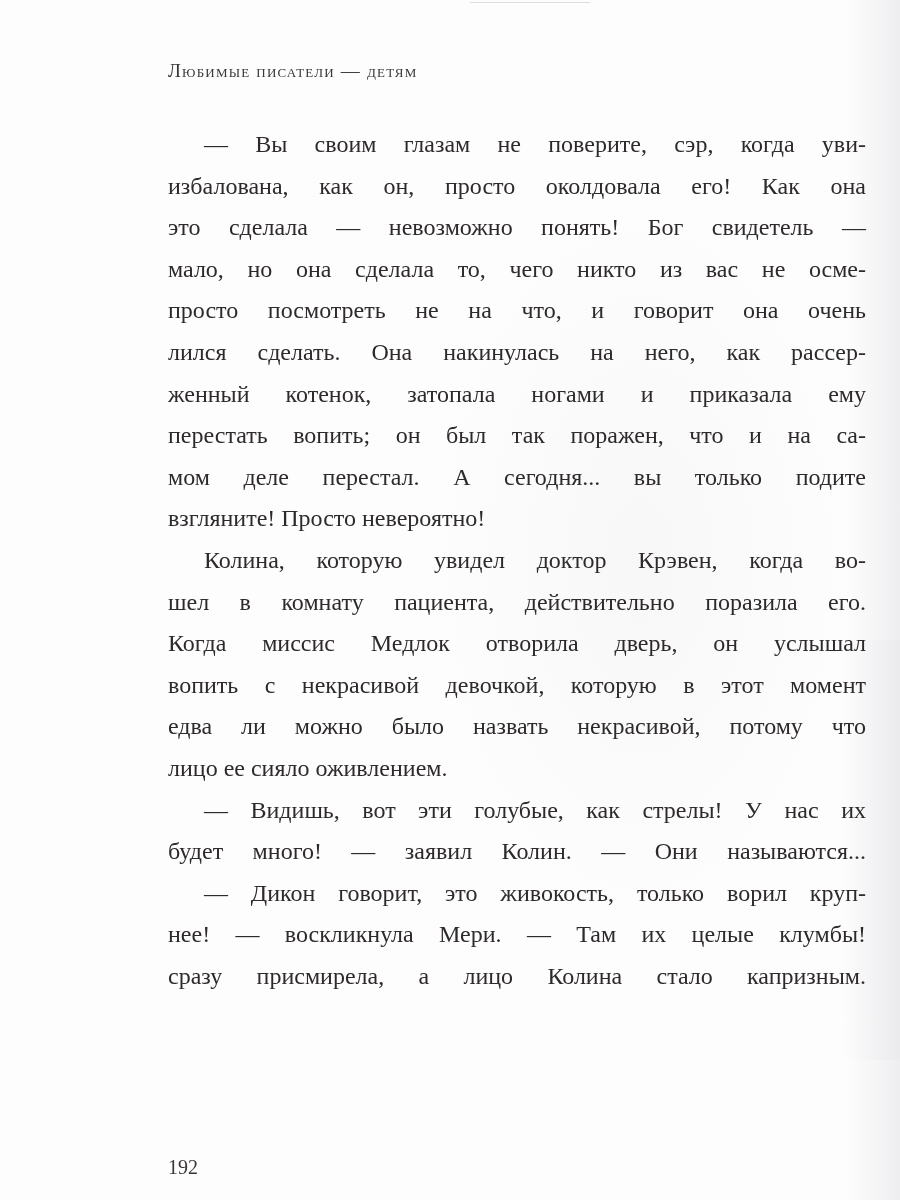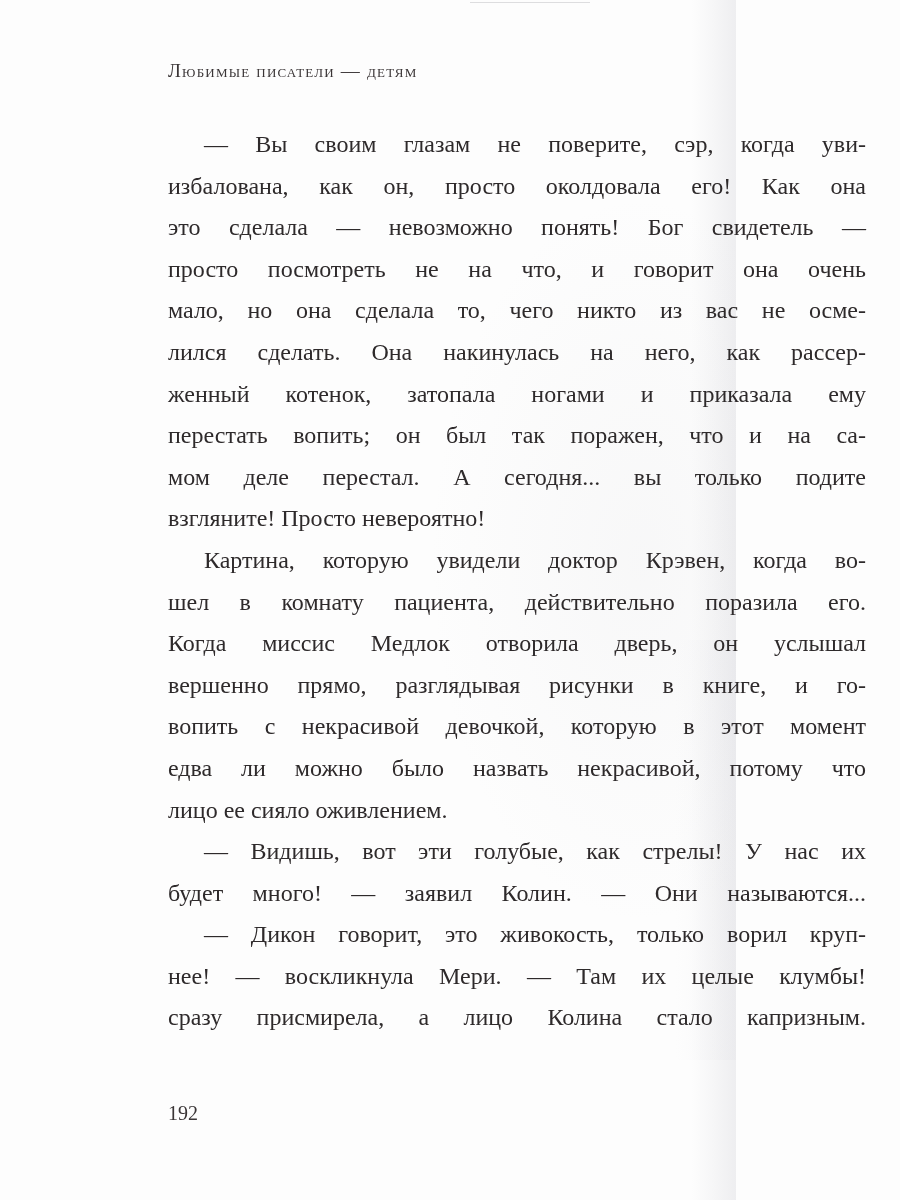--- a/index.html
+++ b/index.html
@@ -11,21 +11,21 @@
       height: 1200px;
       position: relative;
       overflow: hidden;
       background: #fdfdfd;
       font-family: "Liberation Serif", "DejaVu Serif", serif;
       color: #2e2a2b;
     }
     .page {
       position: absolute;
       left: 0; top: 0;
-      width: 736px; height: 1200px;
+      width: 900px; height: 1200px;
       background:
         radial-gradient(ellipse 300px 520px at 640px 560px, rgba(200,200,205,0.10), rgba(255,255,255,0) 70%),
         linear-gradient(to right, #fdfdfd 0%, #fdfdfd 94%, #f6f6f7 97%, #eeeef0 100%);
     }
     .bleed-line {
       position: absolute;
       top: 2px;
       left: 470px;
       width: 120px;
       height: 1px;
@@ -59,21 +59,21 @@
     }
     .line.indent {
       padding-left: 36px;
     }
     .line.last {
       text-align-last: left;
     }
     .folio {
       position: absolute;
       left: 168px;
-      top: 1102px;
+      top: 1156px;
       font-size: 20px;
       color: #3a3536;
     }
     .ghost {
       position: absolute;
       right: 0;
       top: 640px;
       width: 60px;
       height: 420px;
       background: linear-gradient(to right, rgba(255,255,255,0), rgba(225,225,230,0.25));
@@ -85,31 +85,30 @@
 <div class="page">
   <div class="bleed-line"></div>
   <div class="ghost"></div>
 
   <div class="running-head">Любимые писатели — детям</div>
 
   <div class="text-block" id="text-block">
     <span class="line indent">— Вы своим глазам не поверите, сэр, когда уви-</span>
     <span class="line">избалована, как он, просто околдовала его! Как она</span>
     <span class="line">это сделала — невозможно понять! Бог свидетель —</span>
+    <span class="line">мало, но она сделала то, чего никто из вас не осме-</span>
     <span class="line">просто посмотреть не на что, и говорит она очень</span>
-    <span class="line">мало, но она сделала то, чего никто из вас не осме-</span>
     <span class="line">лился сделать. Она накинулась на него, как рассер-</span>
     <span class="line">женный котенок, затопала ногами и приказала ему</span>
     <span class="line">перестать вопить; он был так поражен, что и на са-</span>
     <span class="line">мом деле перестал. А сегодня... вы только подите</span>
     <span class="line last">взгляните! Просто невероятно!</span>
-    <span class="line indent">Картина, которую увидели доктор Крэвен, когда во-</span>
+    <span class="line indent">Колина, которую увидел доктор Крэвен, когда во-</span>
     <span class="line">шел в комнату пациента, действительно поразила его.</span>
     <span class="line">Когда миссис Медлок отворила дверь, он услышал</span>
-    <span class="line">вершенно прямо, разглядывая рисунки в книге, и го-</span>
     <span class="line">вопить с некрасивой девочкой, которую в этот момент</span>
     <span class="line">едва ли можно было назвать некрасивой, потому что</span>
     <span class="line last">лицо ее сияло оживлением.</span>
     <span class="line indent">— Видишь, вот эти голубые, как стрелы! У нас их</span>
     <span class="line">будет много! — заявил Колин. — Они называются...</span>
     <span class="line indent">— Дикон говорит, это живокость, только ворил круп-</span>
     <span class="line">нее! — воскликнула Мери. — Там их целые клумбы!</span>
     <span class="line">сразу присмирела, а лицо Колина стало капризным.</span>
 
   </div>

